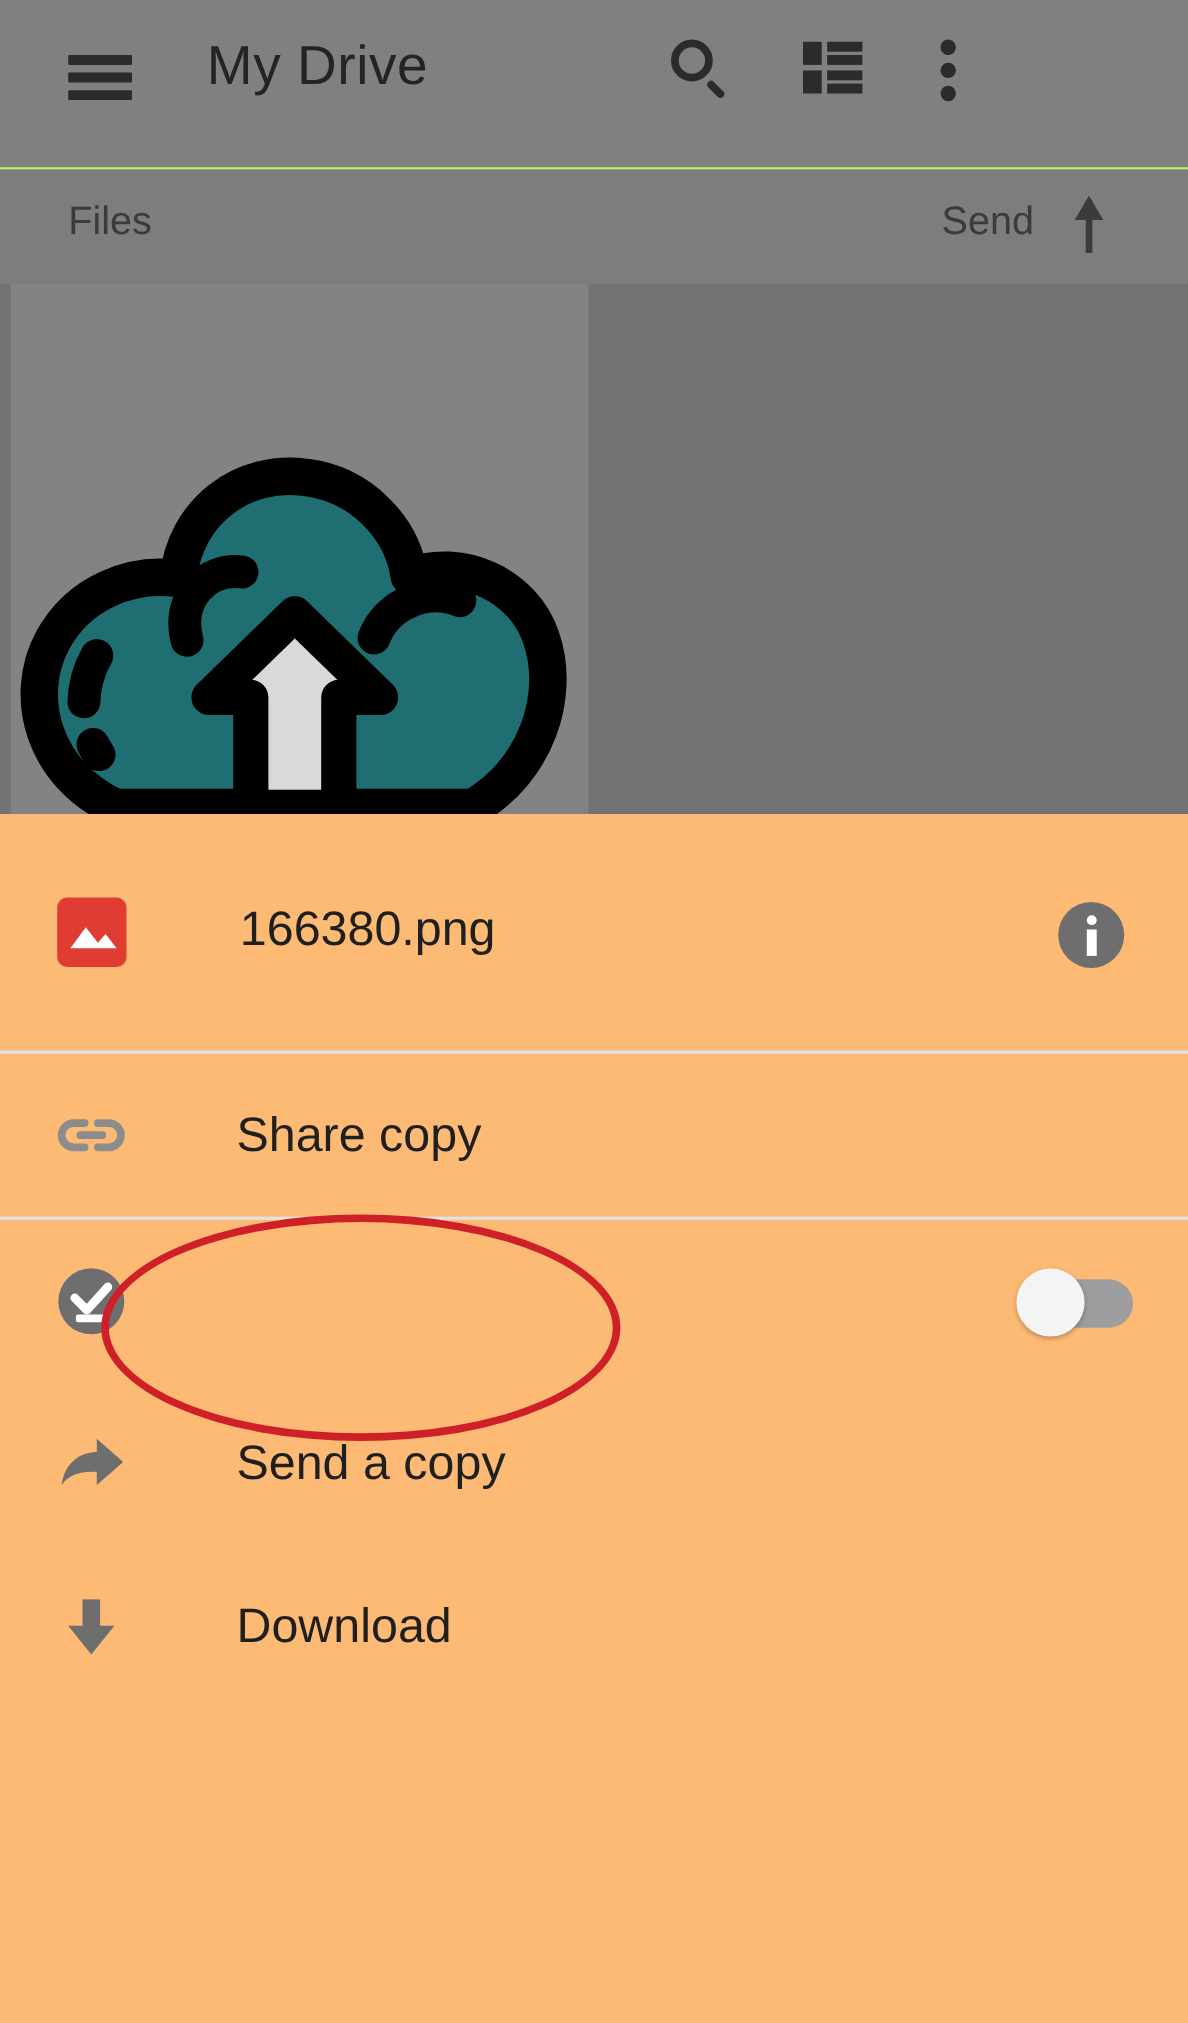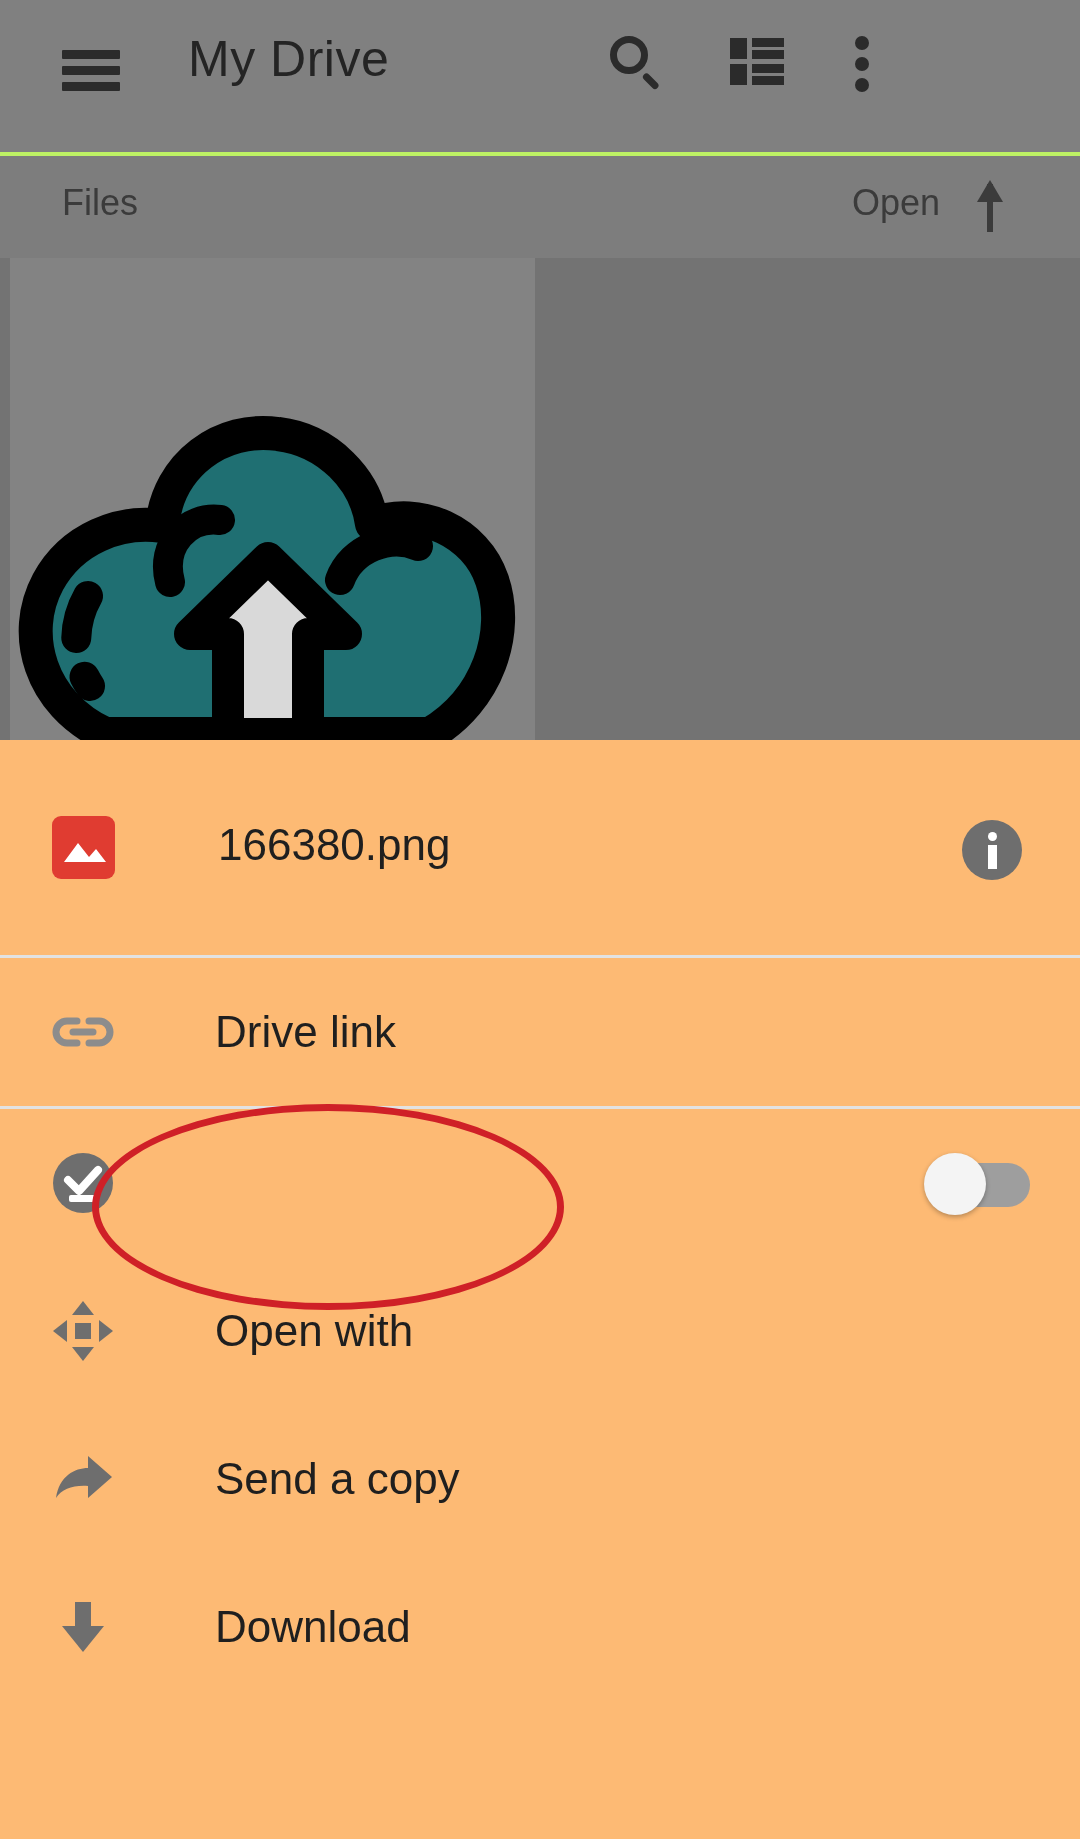--- a/index.html
+++ b/index.html
@@ -127,21 +127,21 @@
   .icon-overflow span:nth-child(2) { top: 21px; }
   .icon-overflow span:nth-child(3) { top: 42px; }
 
   .subbar {
     position: absolute;
     left: 0;
     top: 152px;
     width: 1080px;
     height: 106px;
     background: #7d7d7d;
-    border-top: 4px solid #bef264;
+    border-top: 2px solid #bef264;
   }
   .subbar-left {
     position: absolute;
     left: 62px;
     top: 26px;
     font-size: 36px;
     color: #3b3b3b;
   }
   .subbar-sort {
     position: absolute;
@@ -360,21 +360,21 @@
 
       <div class="icon-overflow">
         <span></span>
           <span></span>
           <span></span>
       </div>
     </div>
 
     <div class="subbar">
       <div class="subbar-left">Files</div>
-      <div class="subbar-sort">Open</div>
+      <div class="subbar-sort">Send</div>
       <div class="subbar-arrow">
         <div class="shaft"></div>
           <div class="head"></div>
       </div>
     </div>
 
     <div class="grid-area">
       <div class="thumb-tile">
         <svg class="cloud-svg" viewBox="0 0 520 410">
           <g fill="none" stroke="#000000" stroke-width="34" stroke-linecap="round" stroke-linejoin="round">
@@ -412,51 +412,39 @@
 
 
       <div class="menu-item">
         <div class="mi-icon">
           <svg width="66" height="66" viewBox="0 0 66 66" fill="none" stroke="#8c8c8c" stroke-width="7" stroke-linecap="round">
             <path d="M27 22 h-10 a11 11 0 0 0 0 22 h10"></path>
             <path d="M39 22 h10 a11 11 0 0 1 0 22 h-10"></path>
             <path d="M23 33 h20"></path>
           </svg>
         </div>
-        <div class="mi-label">Drive link</div>
+        <div class="mi-label">Share copy</div>
       </div>
 
       <div class="divider"></div>
 
       <div class="menu-item">
         <div class="mi-icon">
           <svg width="66" height="66" viewBox="0 0 66 66">
             <circle cx="33" cy="33" r="30" fill="#6e6e6e"></circle>
             <path d="M18 30 L29 41 L48 20" fill="none" stroke="#ffffff" stroke-width="8" stroke-linecap="round" stroke-linejoin="round"></path>
             <rect x="19" y="45" width="28" height="7" rx="2" fill="#ffffff"></rect>
           </svg>
         </div>
         <div class="toggle">
           <div class="track"></div>
           <div class="knob"></div>
         </div>
       </div>
 
-      <div class="menu-item">
-        <div class="mi-icon">
-          <svg width="66" height="66" viewBox="0 0 66 66" fill="#6e6e6e">
-            <polygon points="33,3 44,17 22,17"></polygon>
-            <polygon points="33,63 44,49 22,49"></polygon>
-            <polygon points="3,33 17,22 17,44"></polygon>
-            <polygon points="63,33 49,22 49,44"></polygon>
-            <rect x="25" y="25" width="16" height="16"></rect>
-          </svg>
-        </div>
-        <div class="mi-label">Open with</div>
-      </div>
 
       <div class="menu-item">
         <div class="mi-icon">
           <svg width="66" height="66" viewBox="0 0 66 66" fill="#6e6e6e">
             <path d="M6 52 C9 30 25 22 38 22 V10 L62 31 L38 52 V40 C23 39 12 43 6 52 Z"></path>
           </svg>
         </div>
         <div class="mi-label">Send a copy</div>
       </div>
 

